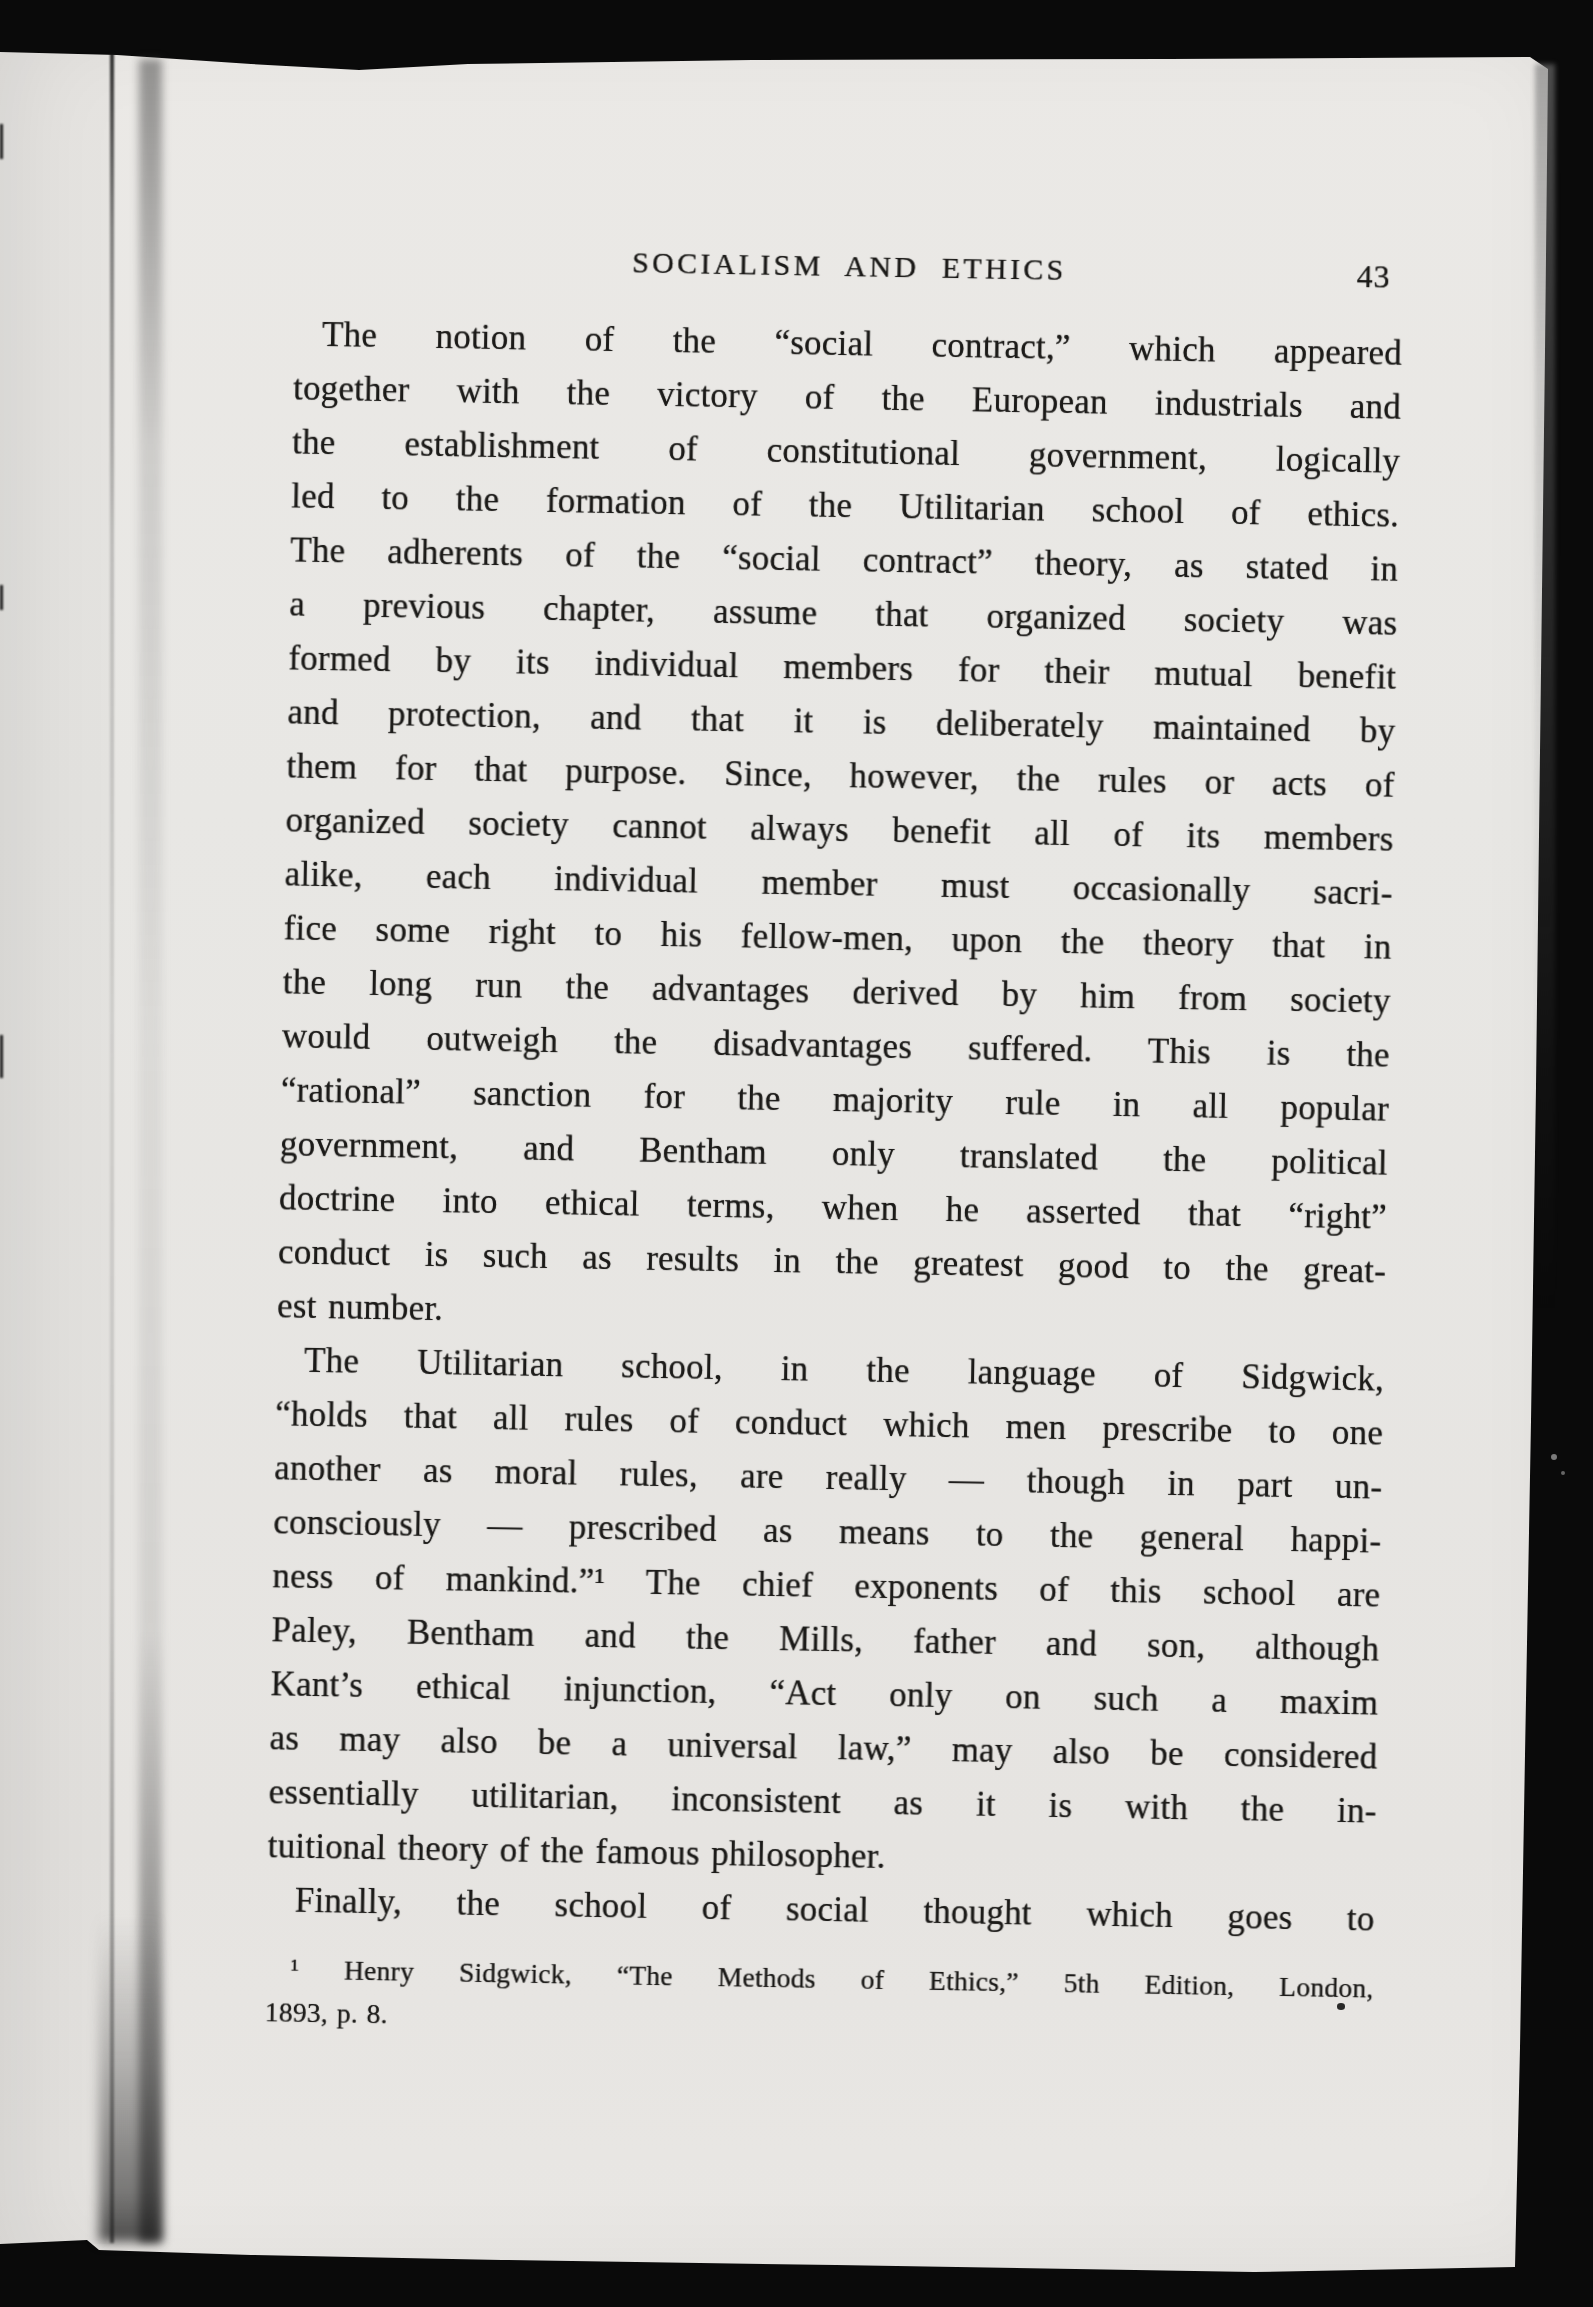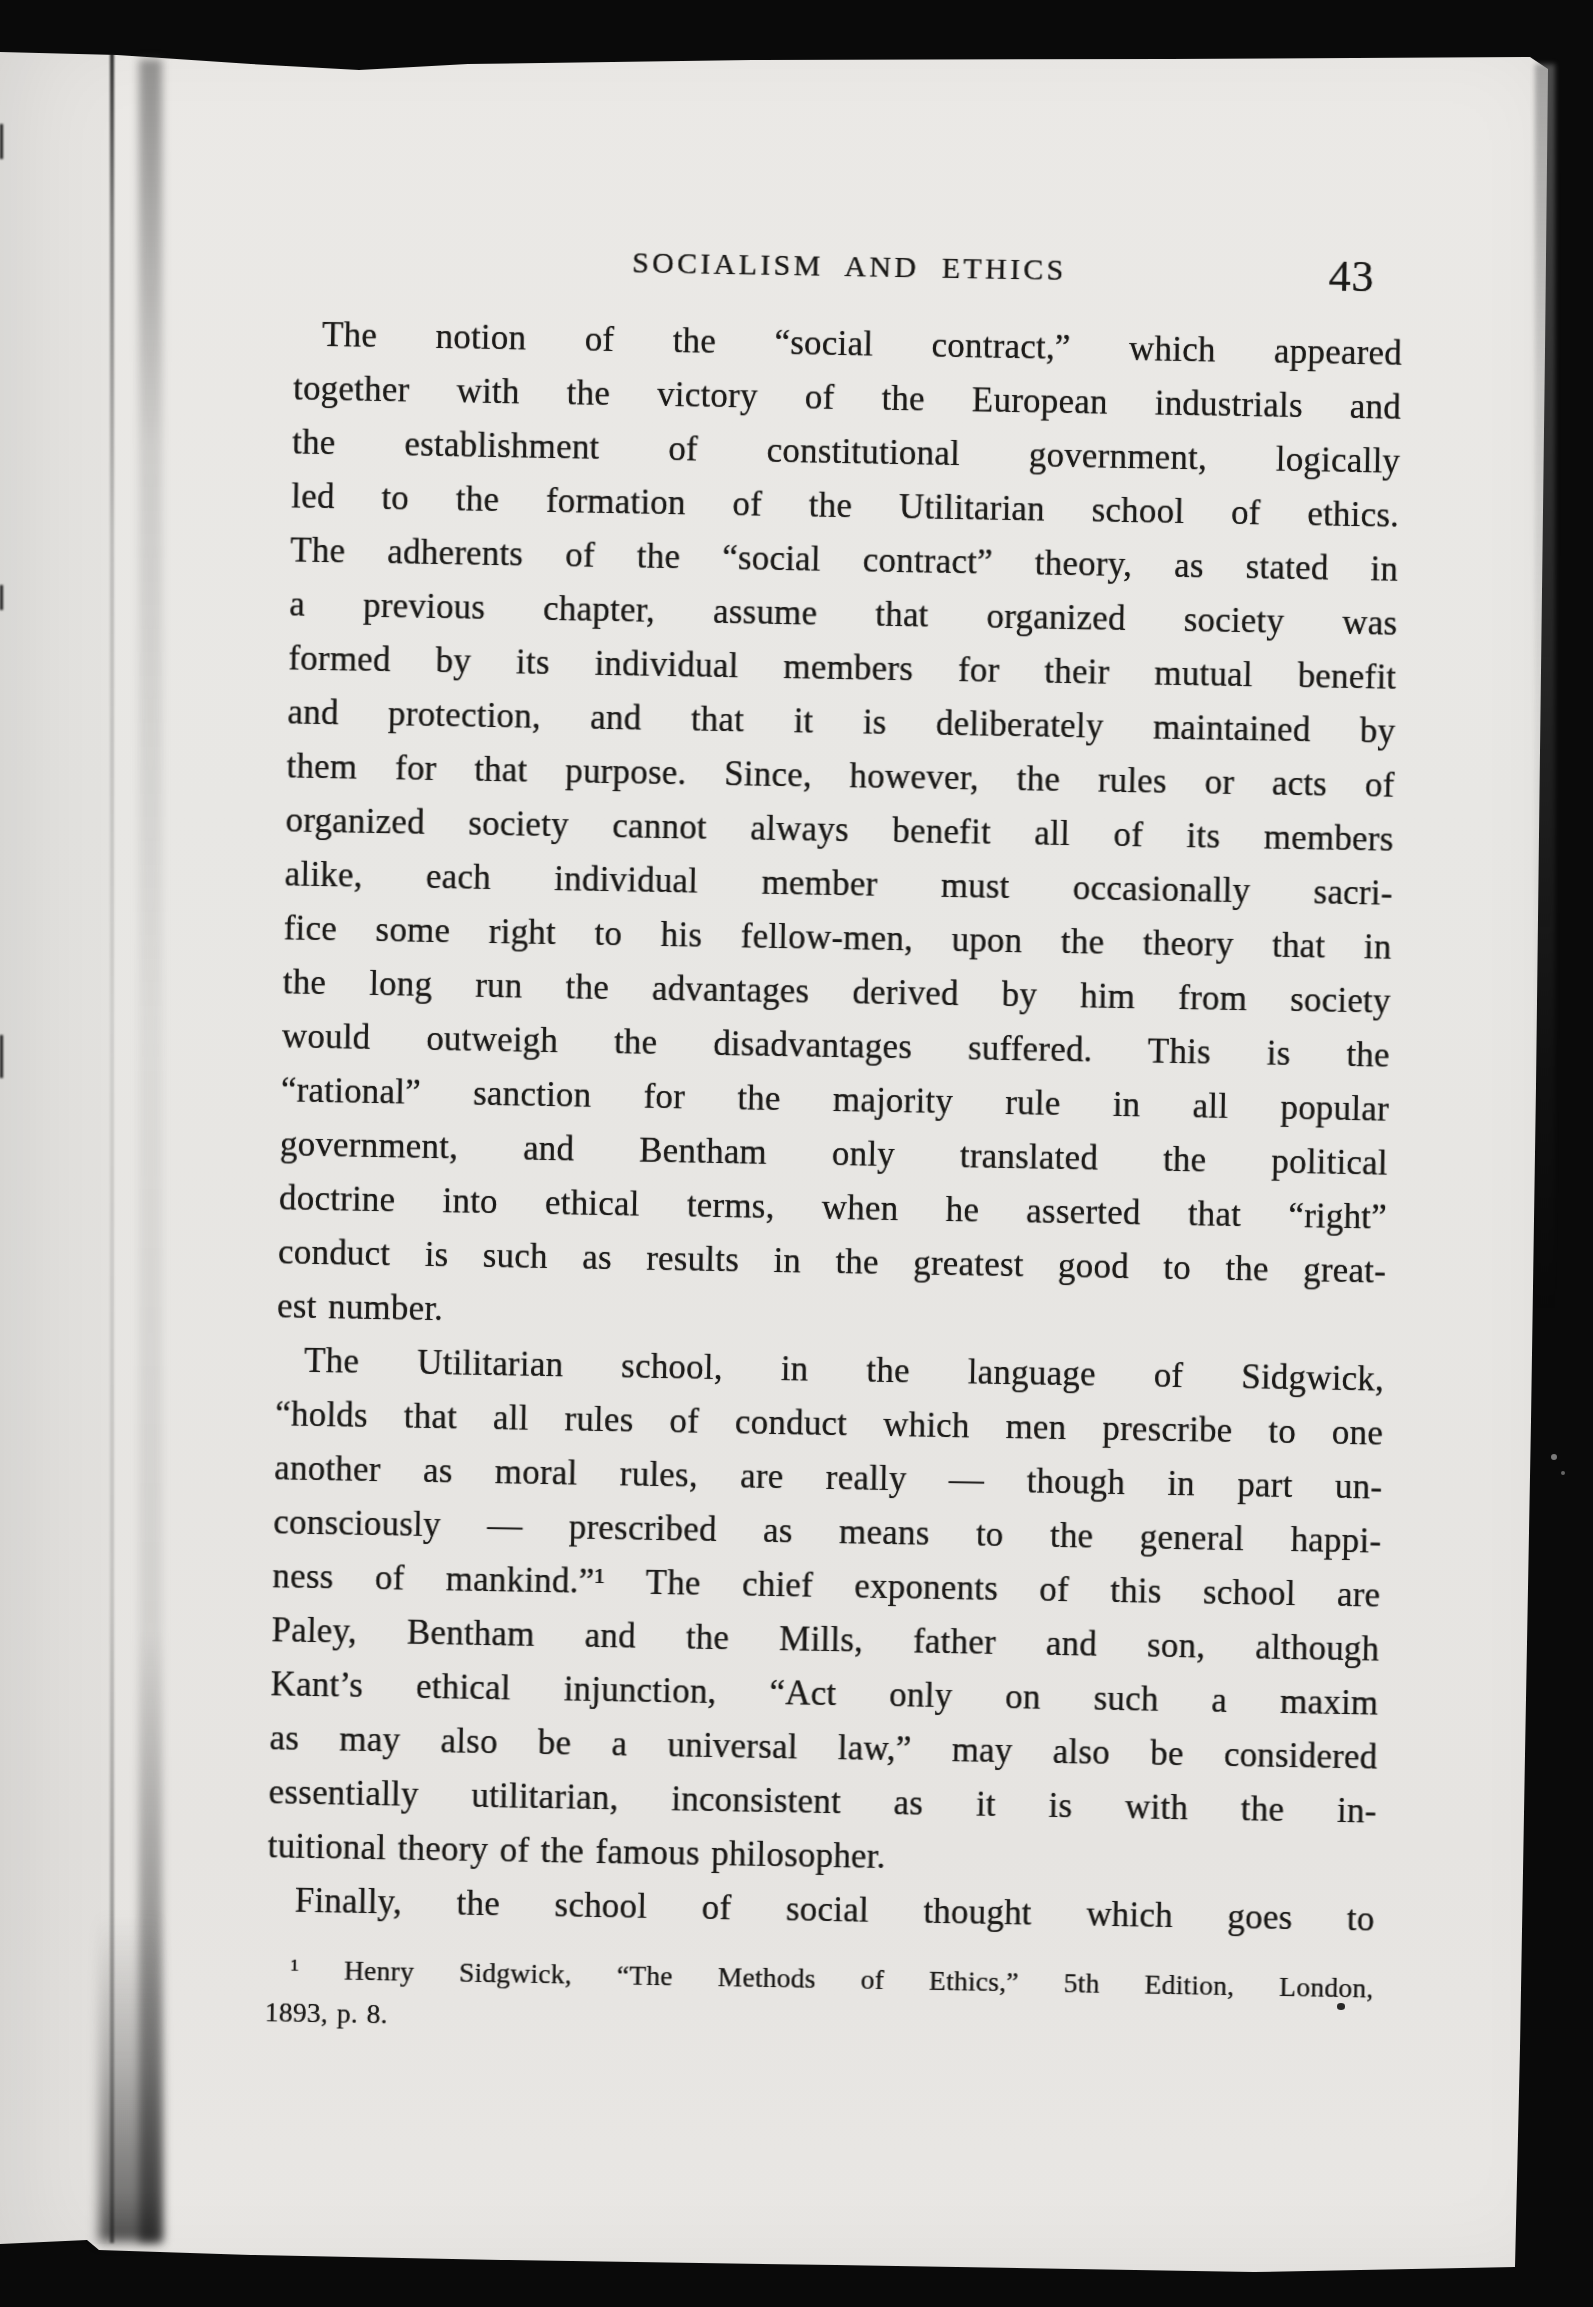--- a/index.html
+++ b/index.html
@@ -72,22 +72,22 @@
   }
   .running-head{
     position:relative;height:43px;line-height:43px;
   }
   .running-title{
     position:absolute;left:0;right:0;text-align:center;
     font-size:30px;letter-spacing:3.3px;word-spacing:11.7px;
     text-shadow:0 0 0.8px rgba(20,20,18,.8);
   }
   .page-number{
-    position:absolute;right:29px;top:1.7px;
-    font-size:44px;letter-spacing:0.8px;
+    position:absolute;right:13px;top:1.7px;
+    font-size:32px;letter-spacing:0.8px;
     text-shadow:0 0 0.8px rgba(20,20,18,.8);
   }
   .body-text{margin-top:30px;}
   .line{
     height:54px;line-height:54px;font-size:35px;
     letter-spacing:0.2px;word-spacing:2.5px;
     text-align:justify;text-align-last:justify;
     text-shadow:0 0 0.8px rgba(25,24,22,.75);
     white-space:normal;overflow:visible;
   }

